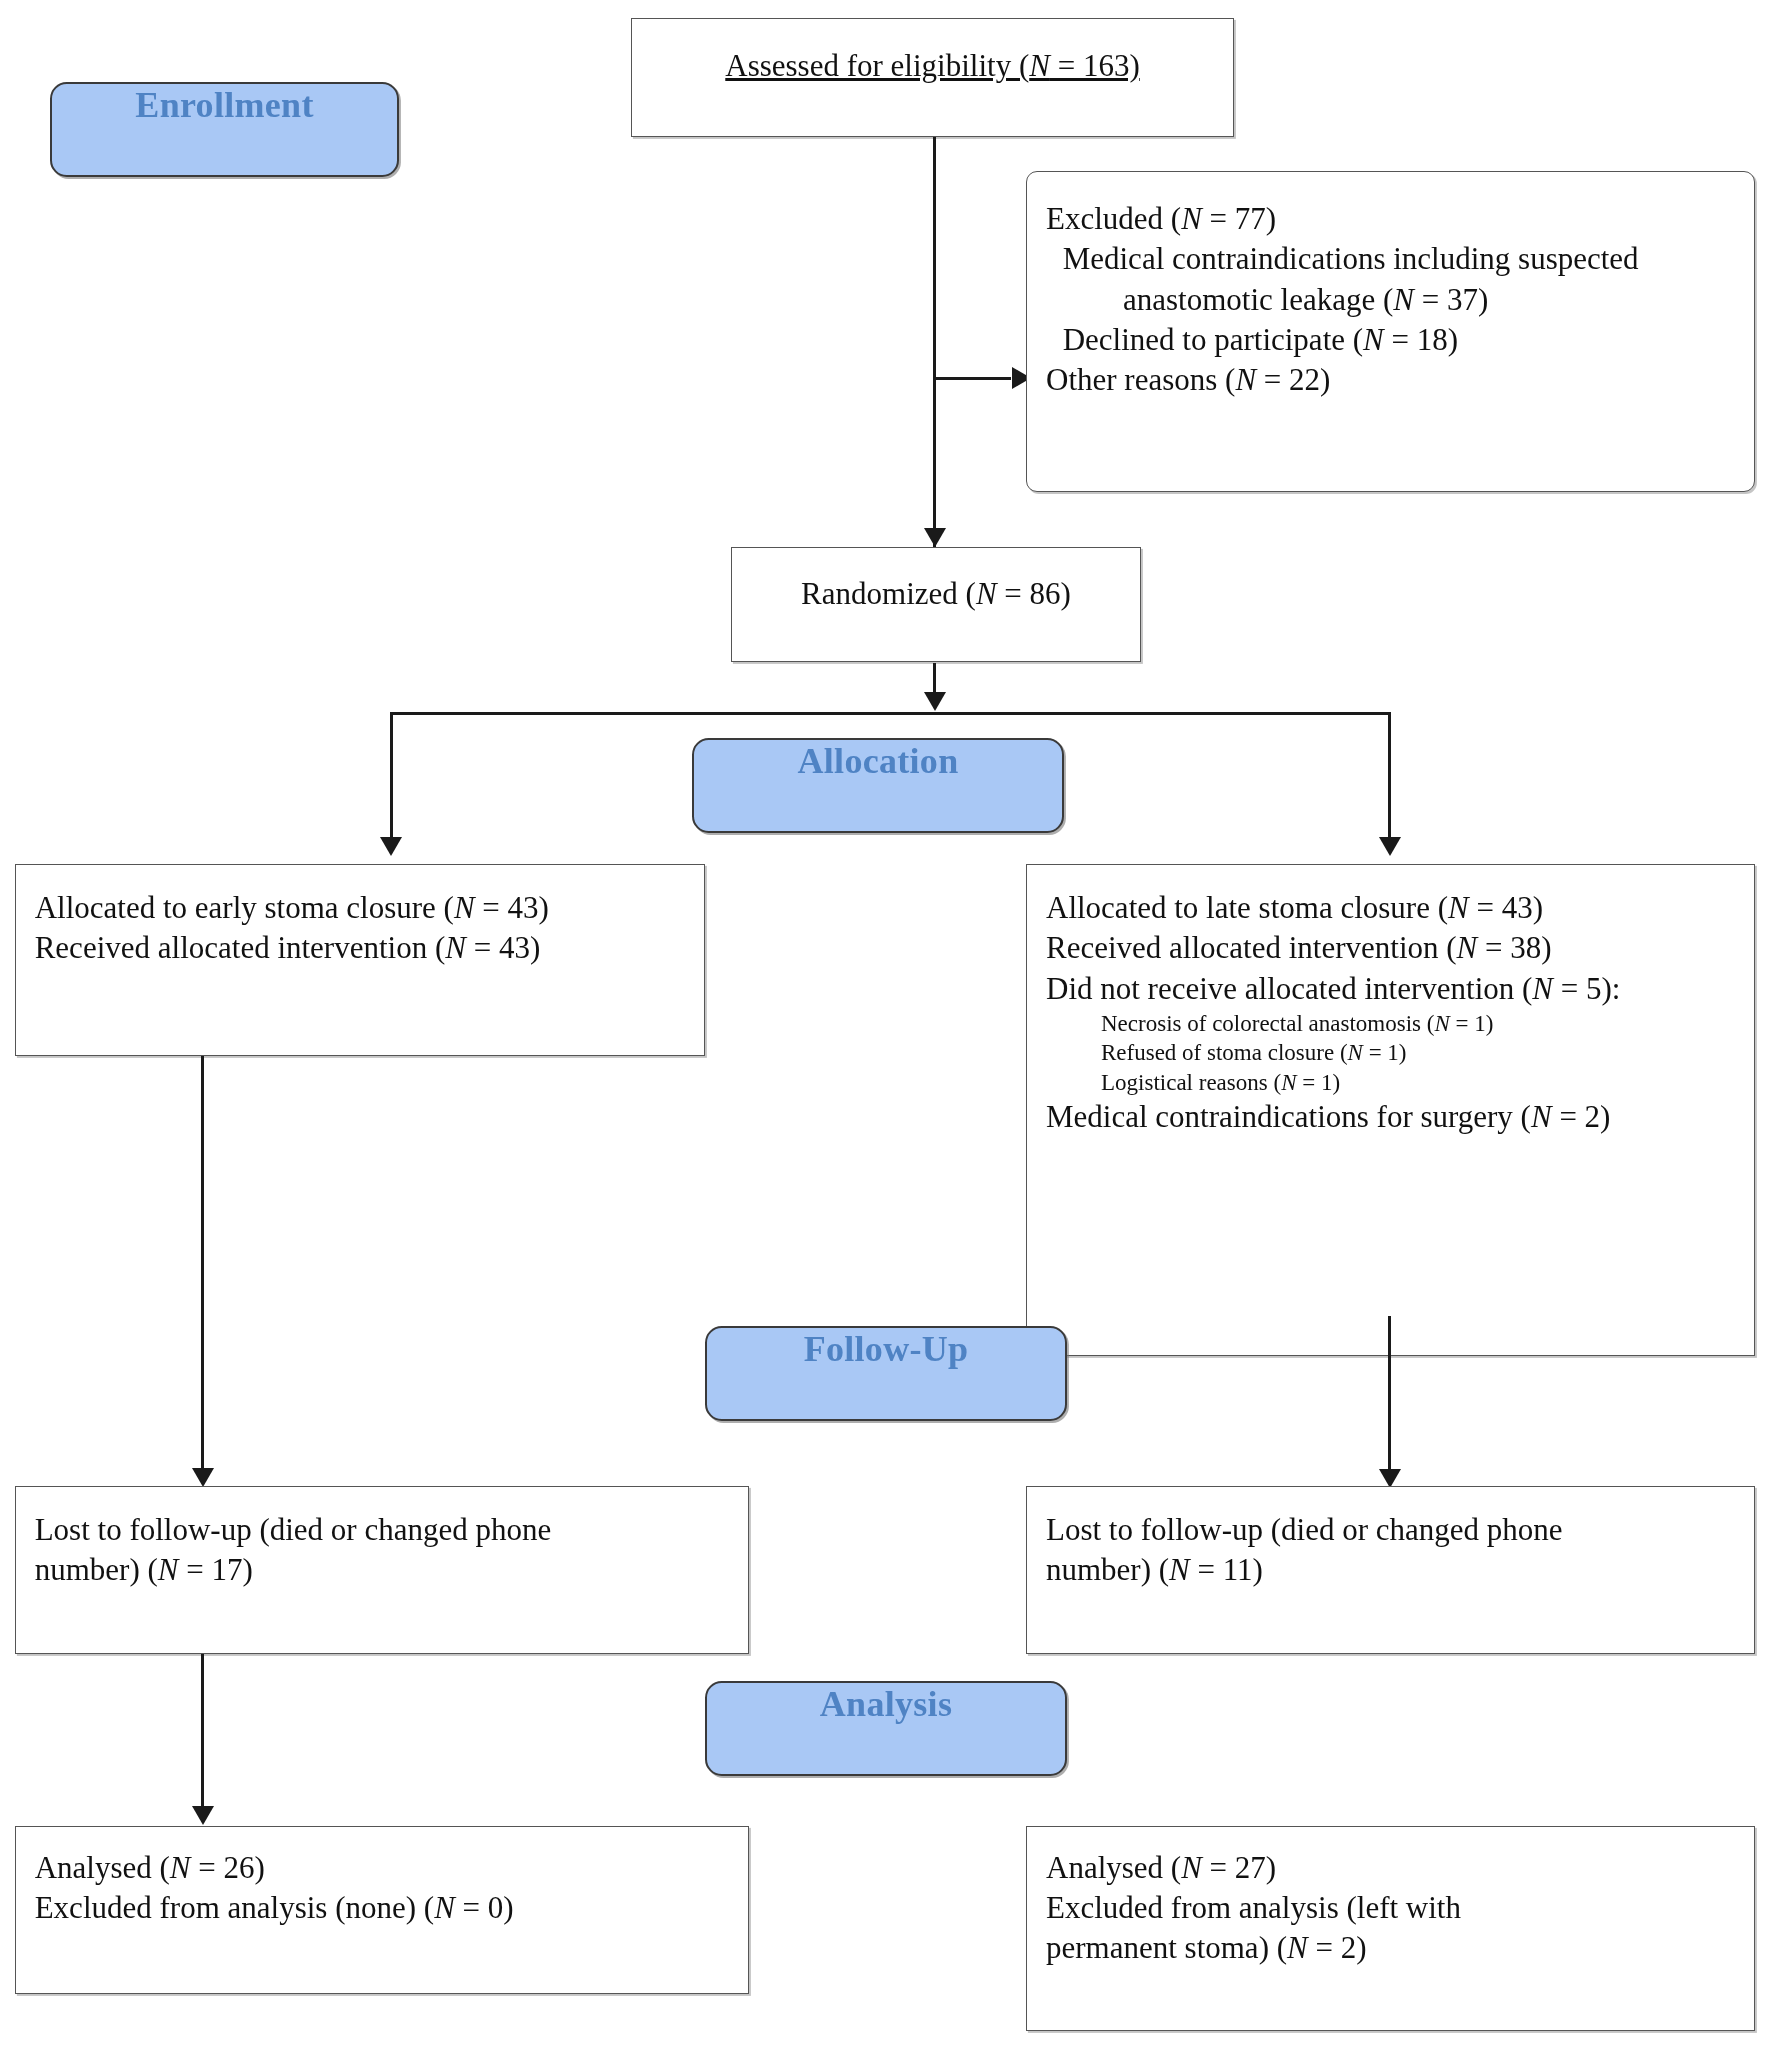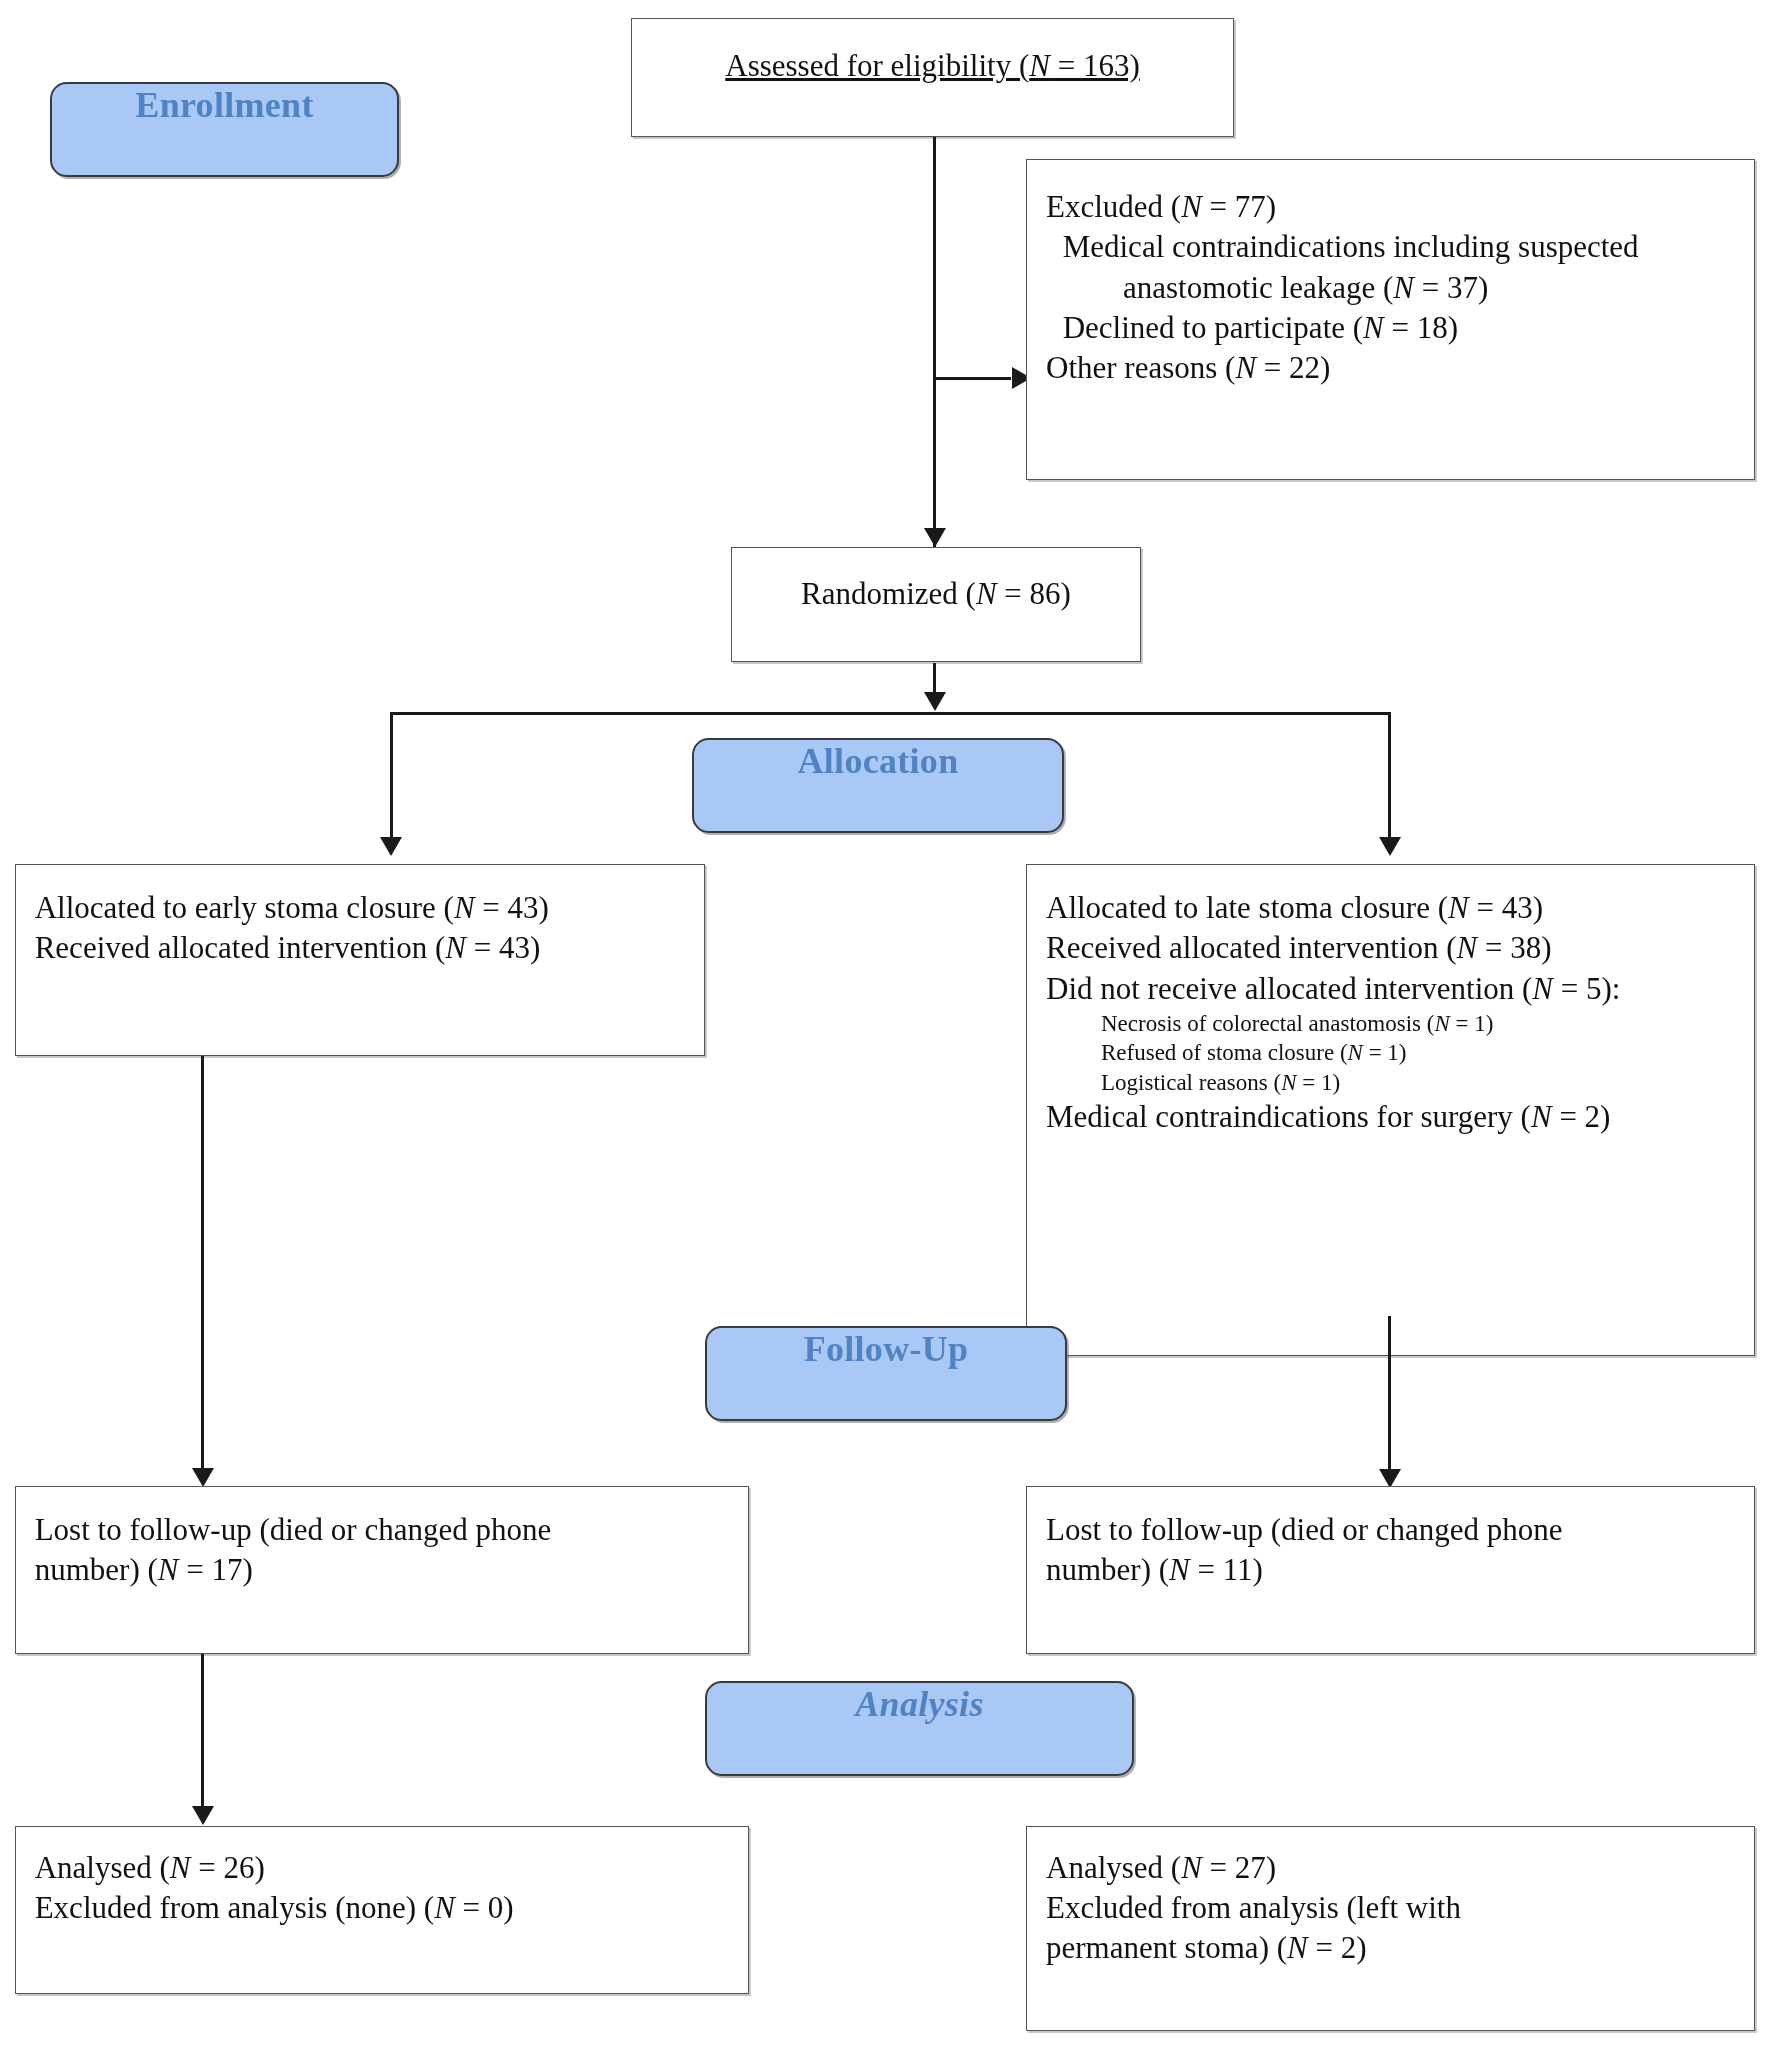--- a/index.html
+++ b/index.html
@@ -107,21 +107,21 @@
     <div class="box-inner" style="padding-top:27px;text-decoration:underline;">
       <div class="line centered">Assessed for eligibility (<i class="ital">N</i> = 163)</div>
     </div>
   </div>
 
   <div class="vline" style="left:933px; top:137px; height:411px;"></div>
 
   <div class="hline" style="left:933px; top:377px; width:78px;"></div>
   <div class="arrow-right" style="left:1012px; top:367px;"></div>
 
-  <div class="box" style="left:1026px; top:159px; width:729px; height:321px;">
+  <div class="box" style="left:1026px; top:171px; width:729px; height:321px;border-radius:11px;">
     <div class="box-inner" style="padding-top:27px;">
       <div class="line">Excluded (<i class="ital">N</i> = 77)</div>
       <div class="line ind1">Medical contraindications including suspected</div>
       <div class="line ind2">anastomotic leakage (<i class="ital">N</i> = 37)</div>
       <div class="line ind1">Declined to participate (<i class="ital">N</i> = 18)</div>
       <div class="line">Other reasons (<i class="ital">N</i> = 22)</div>
     </div>
   </div>
 
   <div class="arrow-down" style="left:924px; top:528px;"></div>
@@ -183,21 +183,21 @@
   <div class="box" style="left:1026px; top:1486px; width:729px; height:168px;">
     <div class="box-inner" style="padding-top:23px;">
       <div class="line">Lost to follow-up (died or changed phone</div>
       <div class="line">number) (<i class="ital">N</i> = 11)</div>
     </div>
   </div>
 
   <div class="vline" style="left:201px; top:1654px; height:157px;"></div>
   <div class="arrow-down" style="left:192px; top:1806px;"></div>
 
-  <div class="badge" style="left:705px; top:1681px; width:429px; height:95px;font-style:italic;">
+  <div class="badge" style="left:705px; top:1681px; width:362px; height:95px;">
     <span class="badge-label">Analysis</span>
   </div>
 
   <div class="box" style="left:14.7px; top:1826px; width:734px; height:168px;">
     <div class="box-inner" style="padding-top:20.5px;">
       <div class="line">Analysed (<i class="ital">N</i> = 26)</div>
       <div class="line">Excluded from analysis (none) (<i class="ital">N</i> = 0)</div>
     </div>
   </div>
 

